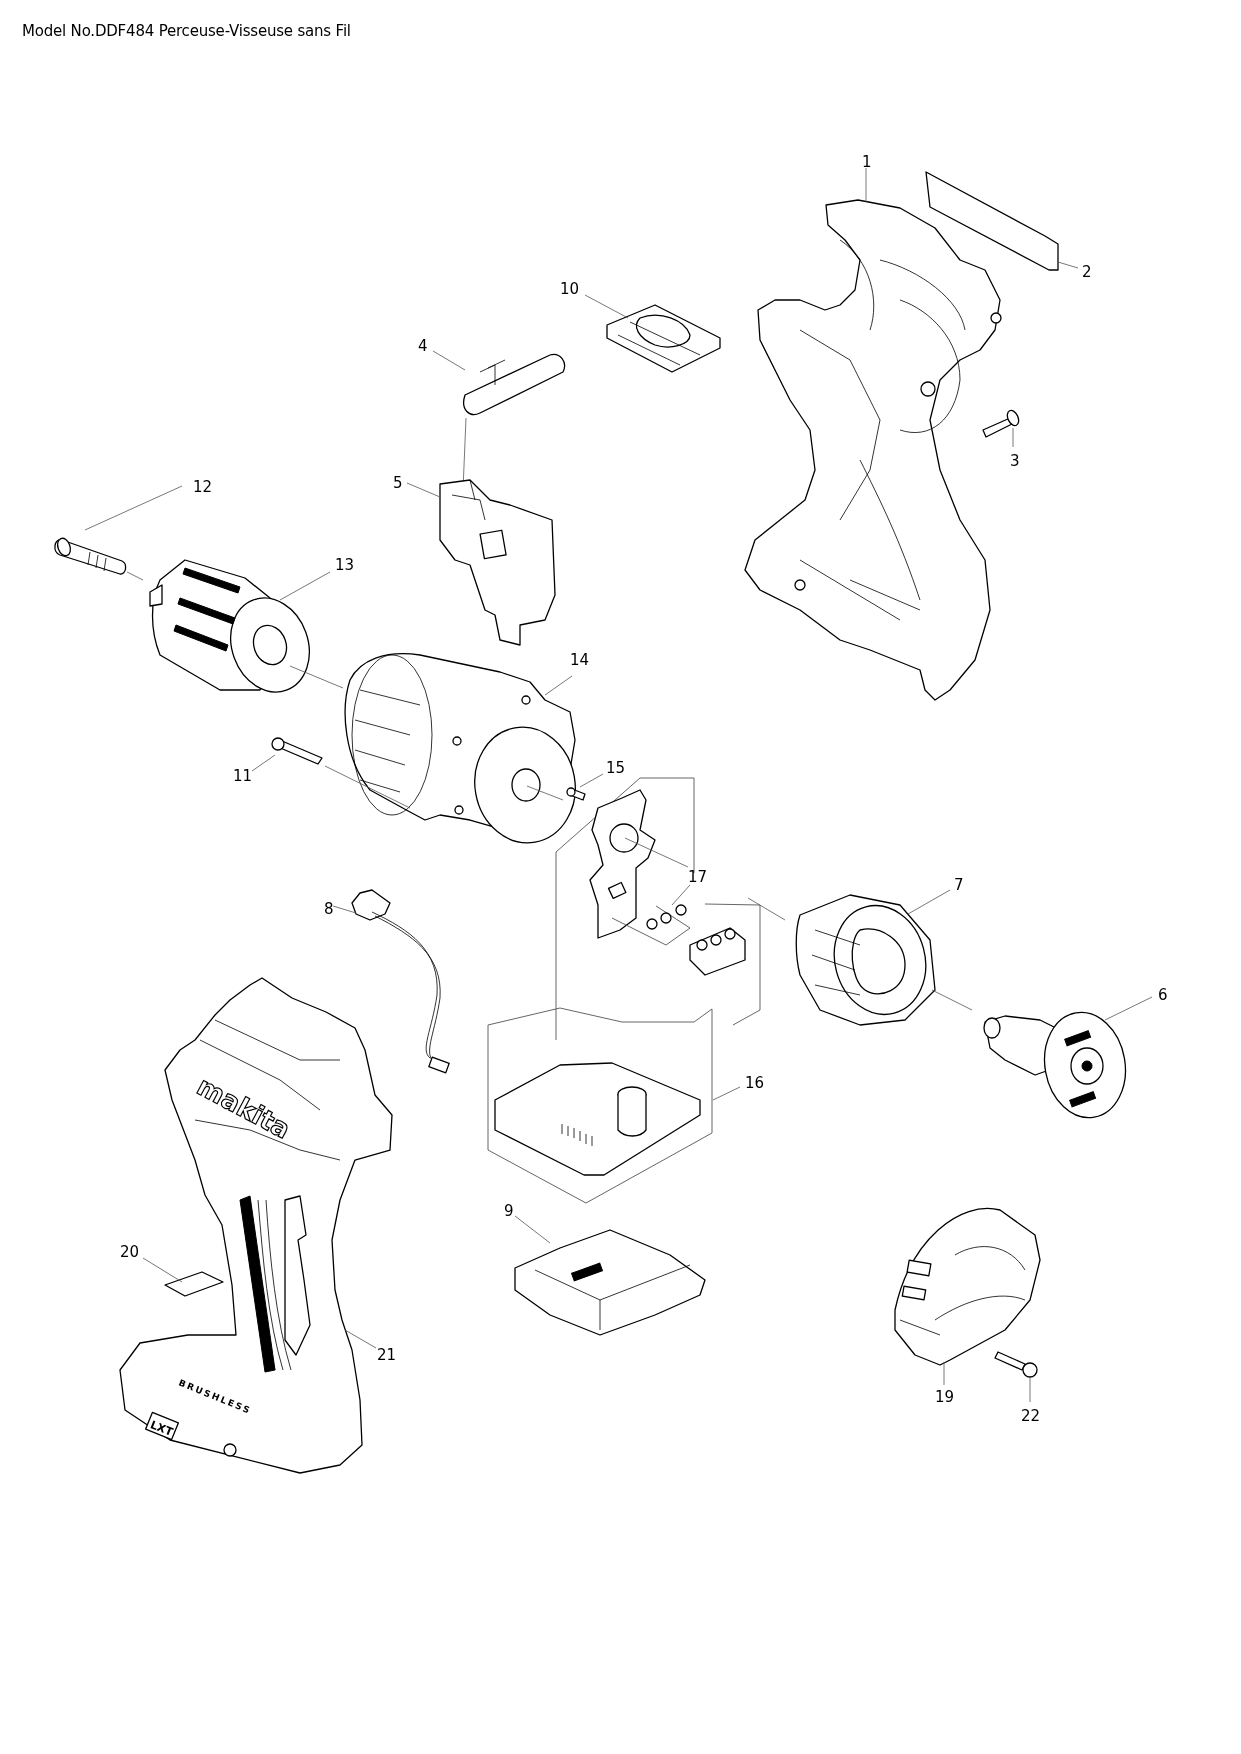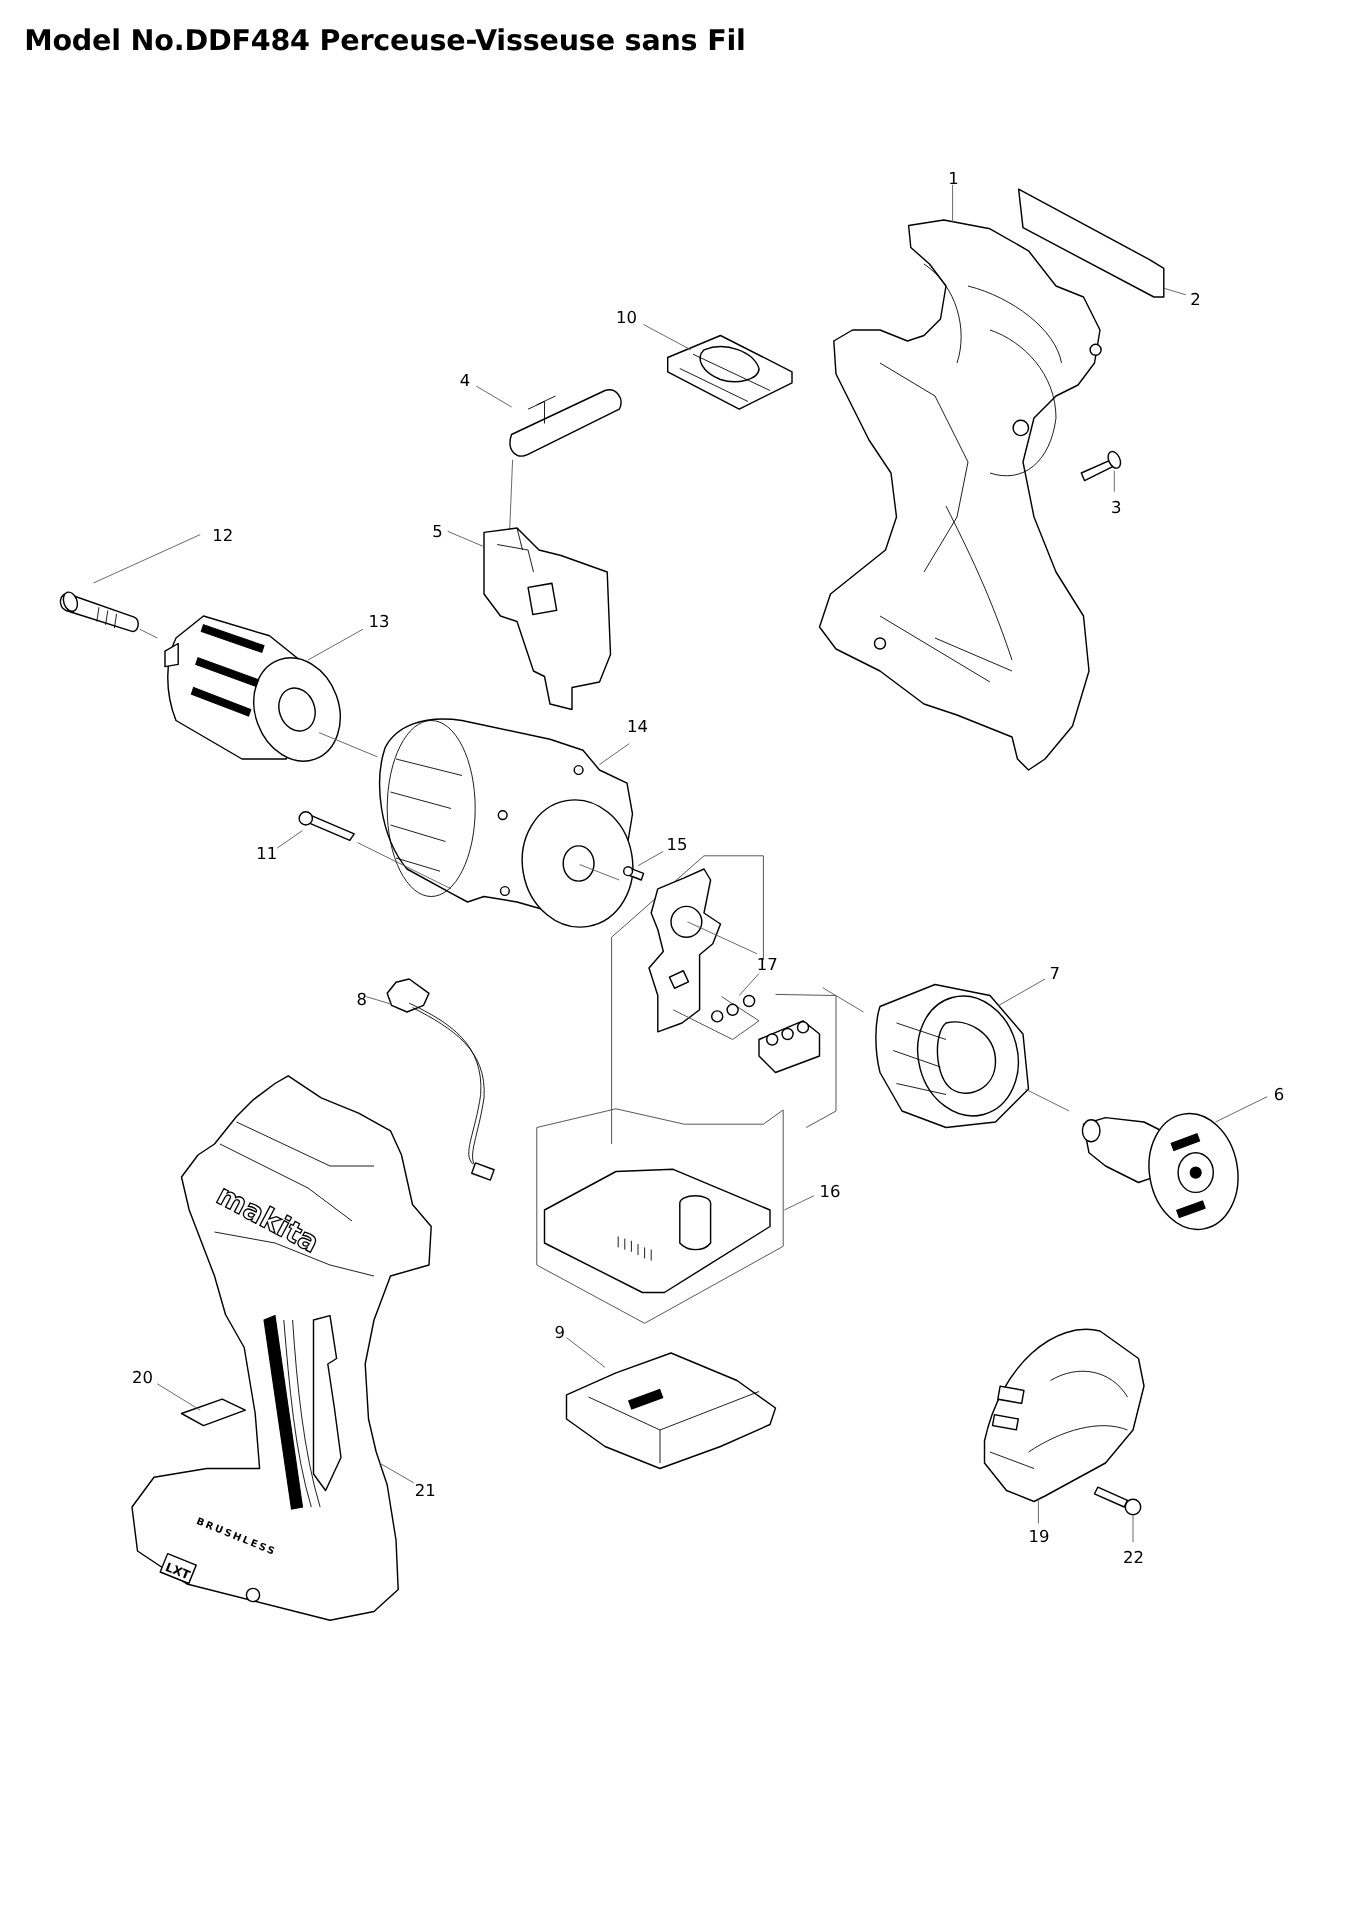--- a/index.html
+++ b/index.html
@@ -1,19 +1,19 @@
 <!DOCTYPE html>
 <html><head>
 <meta charset="utf-8">
 <style>
   html, body { margin:0; padding:0; background:#ffffff; }
   body { width:1241px; height:1754px; position:relative; overflow:hidden;
          font-family:"DejaVu Sans", "Liberation Sans", sans-serif; color:#000; }
-  .title { position:absolute; left:22px; top:22px; font-size:26px; letter-spacing:-0.2px;
-           white-space:nowrap;font-weight:bold; }
+  .title { position:absolute; left:22px; top:22px; font-size:15px; letter-spacing:-0.2px;
+           white-space:nowrap; }
   svg.diagram { position:absolute; left:0; top:0; width:1241px; height:1754px; }
   .lbl { font-family:"DejaVu Sans", sans-serif; font-size:15px; fill:#000; }
   .lead { stroke:#555; stroke-width:0.8; fill:none; }
   .part { stroke:#000; stroke-width:1.3; fill:#fff; stroke-linejoin:round; }
   .thin { stroke:#000; stroke-width:0.8; fill:none; }
   .dark { fill:#000; stroke:#000; stroke-width:1; }
   .box  { stroke:#555; stroke-width:0.9; fill:none; }
 </style>
 </head>
 <body>

